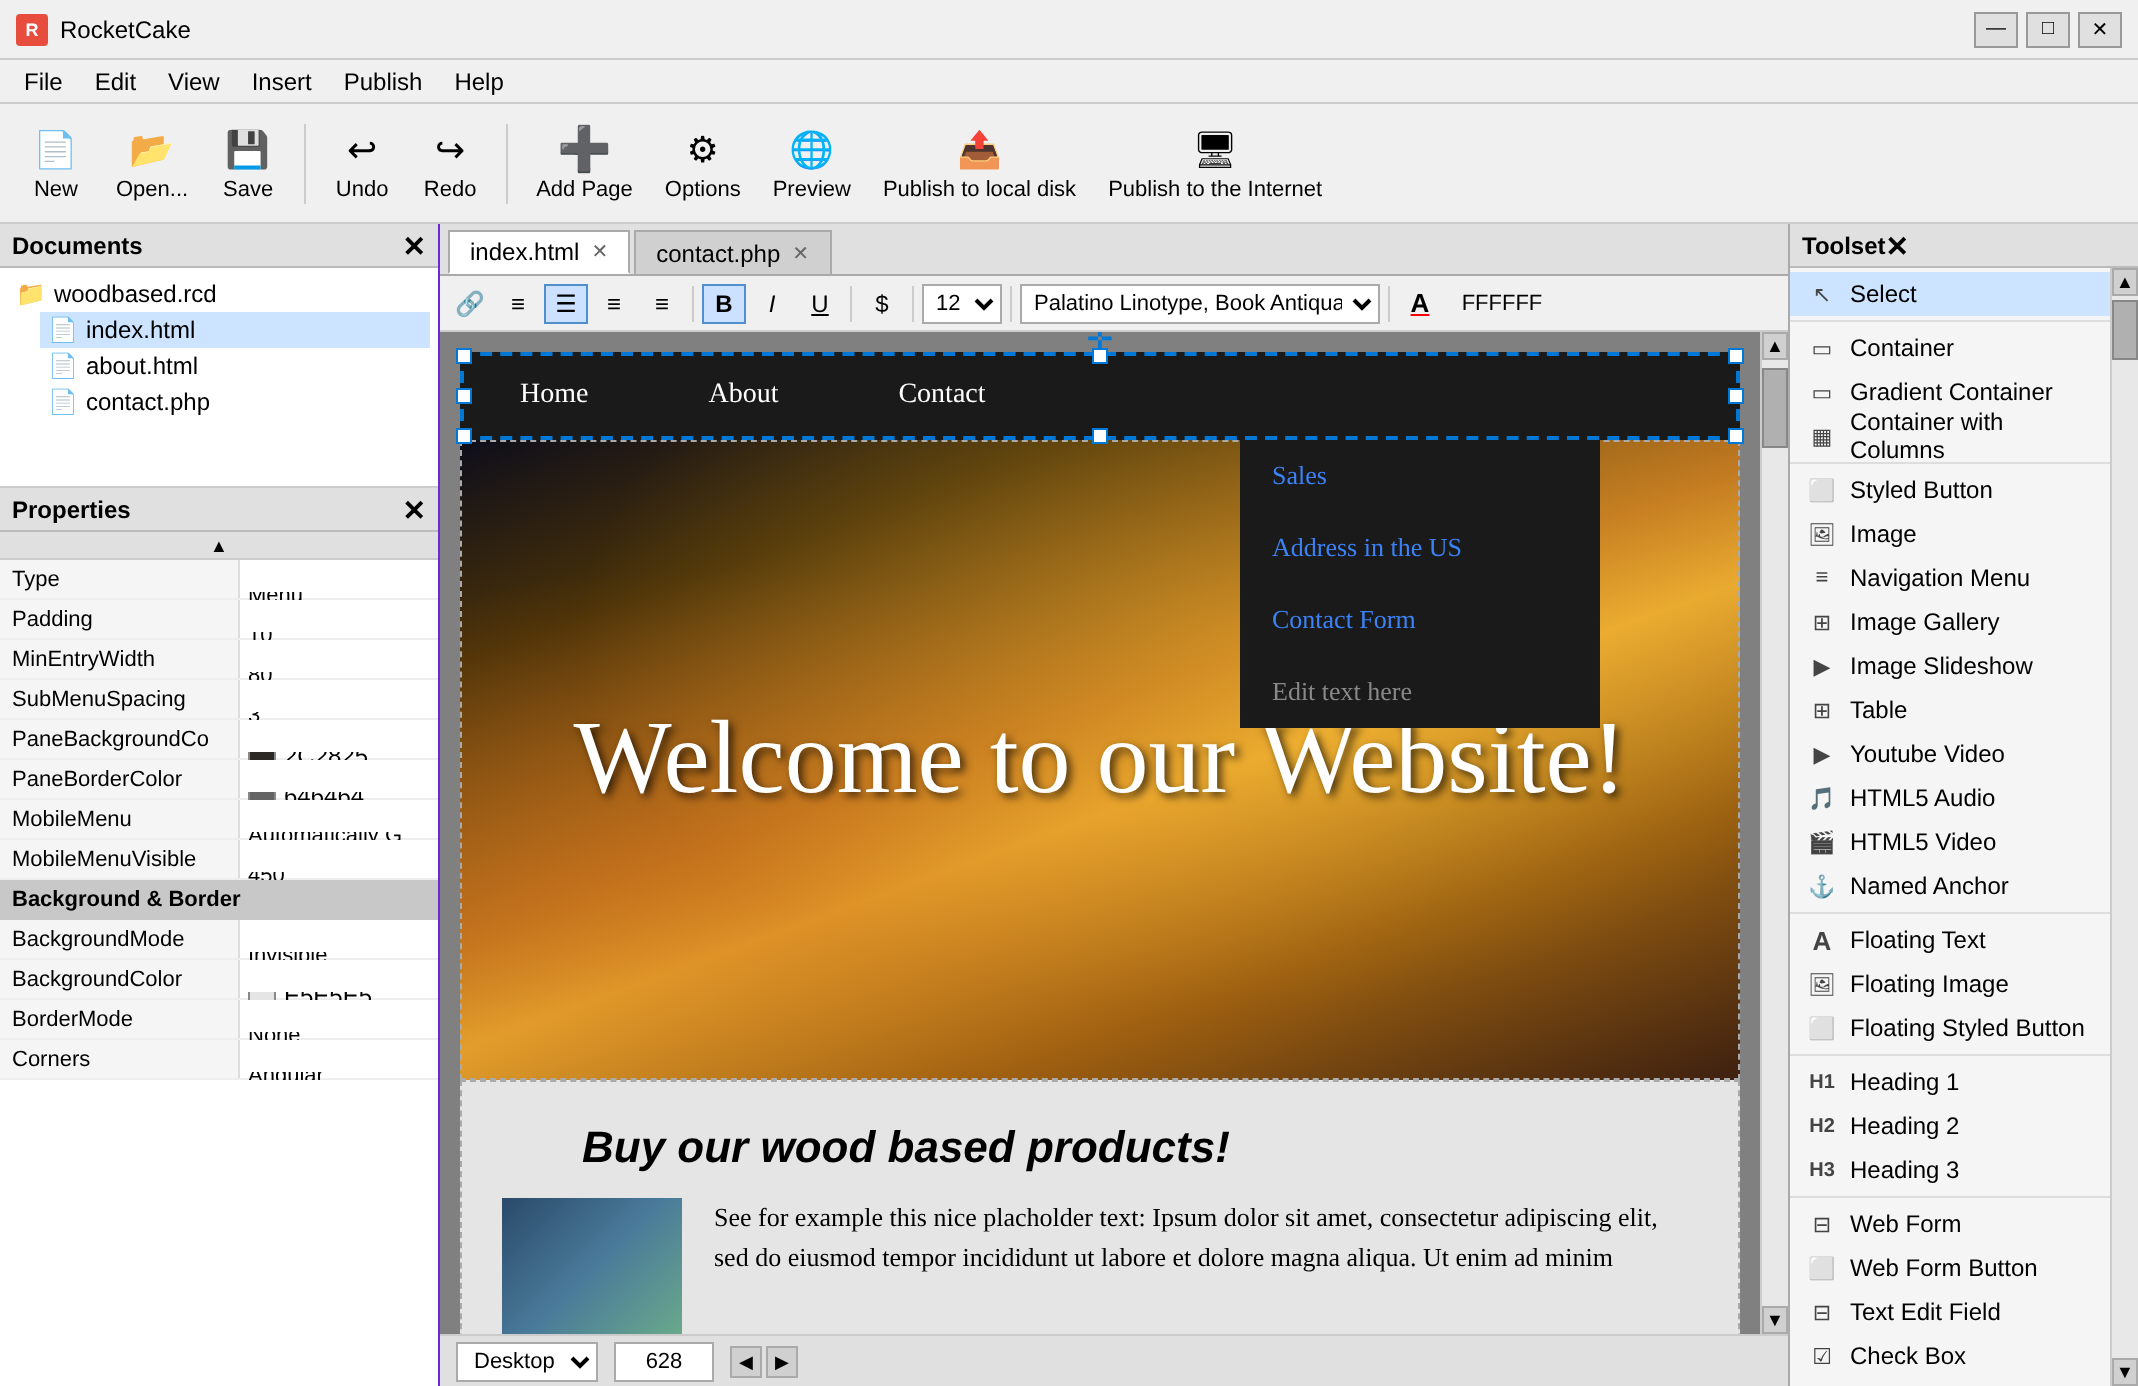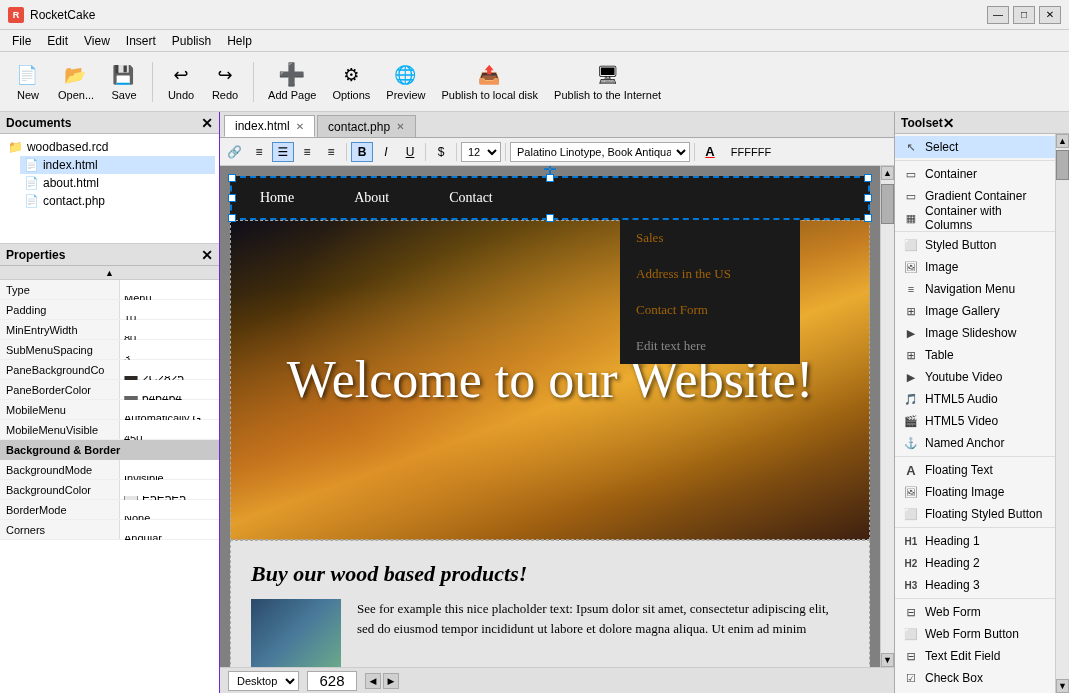--- a/index.html
+++ b/index.html
@@ -66,39 +66,39 @@
     .fmt-font { width: 180px; }
     .fmt-size { width: 40px; }
     .color-a { font-weight: bold; font-size: 13px; text-decoration: underline; text-decoration-color: red; }
     .canvas-wrapper { margin: 0 auto; background: white; width: 640px; position: relative; }
 
     
     .nav-bar { background: #1a1a1a; height: 44px; display: flex; align-items: center; justify-content: flex-start; position: relative; }
     .nav-items { display: flex; gap: 0; }
     .nav-item { color: white; padding: 12px 30px; font-size: 14px; cursor: pointer; font-family: serif; }
     .submenu { position: absolute; top: 44px; left: 390px; background: #1a1a1a; min-width: 180px; z-index: 10; }
-    .submenu-item { color: #a16207; padding: 10px 16px; font-size: 13px; cursor: pointer; font-family: serif; }
+    .submenu-item { color: #3b82f6; padding: 10px 16px; font-size: 13px; cursor: pointer; font-family: serif; }
     .submenu-item.dimmed { color: #888; }
 
     
     .canvas-bg { background: linear-gradient(135deg, #1a1a2e 0%, #8B6914 30%, #D4941A 60%, #8B6914 80%, #2c1810 100%); height: 320px; display: flex; align-items: center; justify-content: center; position: relative; overflow: hidden; }
     .canvas-bg-img { position: absolute; inset: 0; background: linear-gradient(160deg, #0d0d1a 0%, #4a3208 20%, #c17820 45%, #e8a830 55%, #9b6010 75%, #3d2010 100%); }
     .welcome-text { position: relative; z-index: 2; text-align: center; color: white; font-family: 'Brush Script MT', cursive; font-size: 52px; line-height: 1.2; text-shadow: 2px 2px 4px rgba(0,0,0,0.7); }
 
     
     .content-section { padding: 20px; background: #E5E5E5; border: 1px dashed #aaa; }
-    .content-title { font-family: Liberation Serif, serif; font-size: 22px; font-style: italic; font-weight: bold; margin-bottom: 12px; }
+    .content-title { font-family: Liberation Sans, sans-serif; font-size: 22px; font-style: italic; font-weight: bold; margin-bottom: 12px; margin-left: 40px; }
     .content-body { display: flex; gap: 16px; }
     .content-img { width: 90px; height: 70px; background: linear-gradient(135deg, #2a4a6a, #4a7a9a, #6aaa8a); flex-shrink: 0; }
     .content-text { font-family: 'Palatino Linotype', serif; font-size: 13px; line-height: 1.5; }
 
     
     .status-bar { height: 26px; background: #e0e0e0; display: flex; align-items: center; padding: 0 8px; gap: 8px; border-top: 1px solid #ccc; }
     .status-dropdown { height: 20px; font-size: 11px; border: 1px solid #aaa; background: white; padding: 0 4px; }
-    .status-num { width: 50px; height: 20px; border: 1px solid #aaa; background: white; display: flex; align-items: center; justify-content: center; font-size: 15px; }
+    .status-num { width: 50px; height: 20px; border: 1px solid #aaa; background: white; display: flex; align-items: center; justify-content: center; font-size: 11px; }
     .status-scroll { display: flex; align-items: center; gap: 2px; }
     .scroll-btn { width: 16px; height: 16px; background: #d0d0d0; border: 1px solid #aaa; display: flex; align-items: center; justify-content: center; font-size: 9px; cursor: pointer; }
 
     
     .right-panel { width: 175px; background: #f5f5f5; border-left: 1px solid #aaa; display: flex; flex-direction: column; overflow: hidden; }
     .toolset-header { background: #e0e0e0; height: 22px; display: flex; align-items: center; padding: 0 6px; justify-content: flex-start; border-bottom: 1px solid #bbb; font-weight: bold; font-size: 12px; }
     .toolset-items { flex: 1; overflow-y: auto; padding: 2px 0; }
     .tool-item { display: flex; align-items: center; padding: 3px 8px; cursor: pointer; gap: 6px; height: 22px; }
     .tool-item.selected { background: #cce4ff; }
     .tool-icon { width: 16px; height: 16px; display: flex; align-items: center; justify-content: center; font-size: 11px; color: #444; flex-shrink: 0; }

